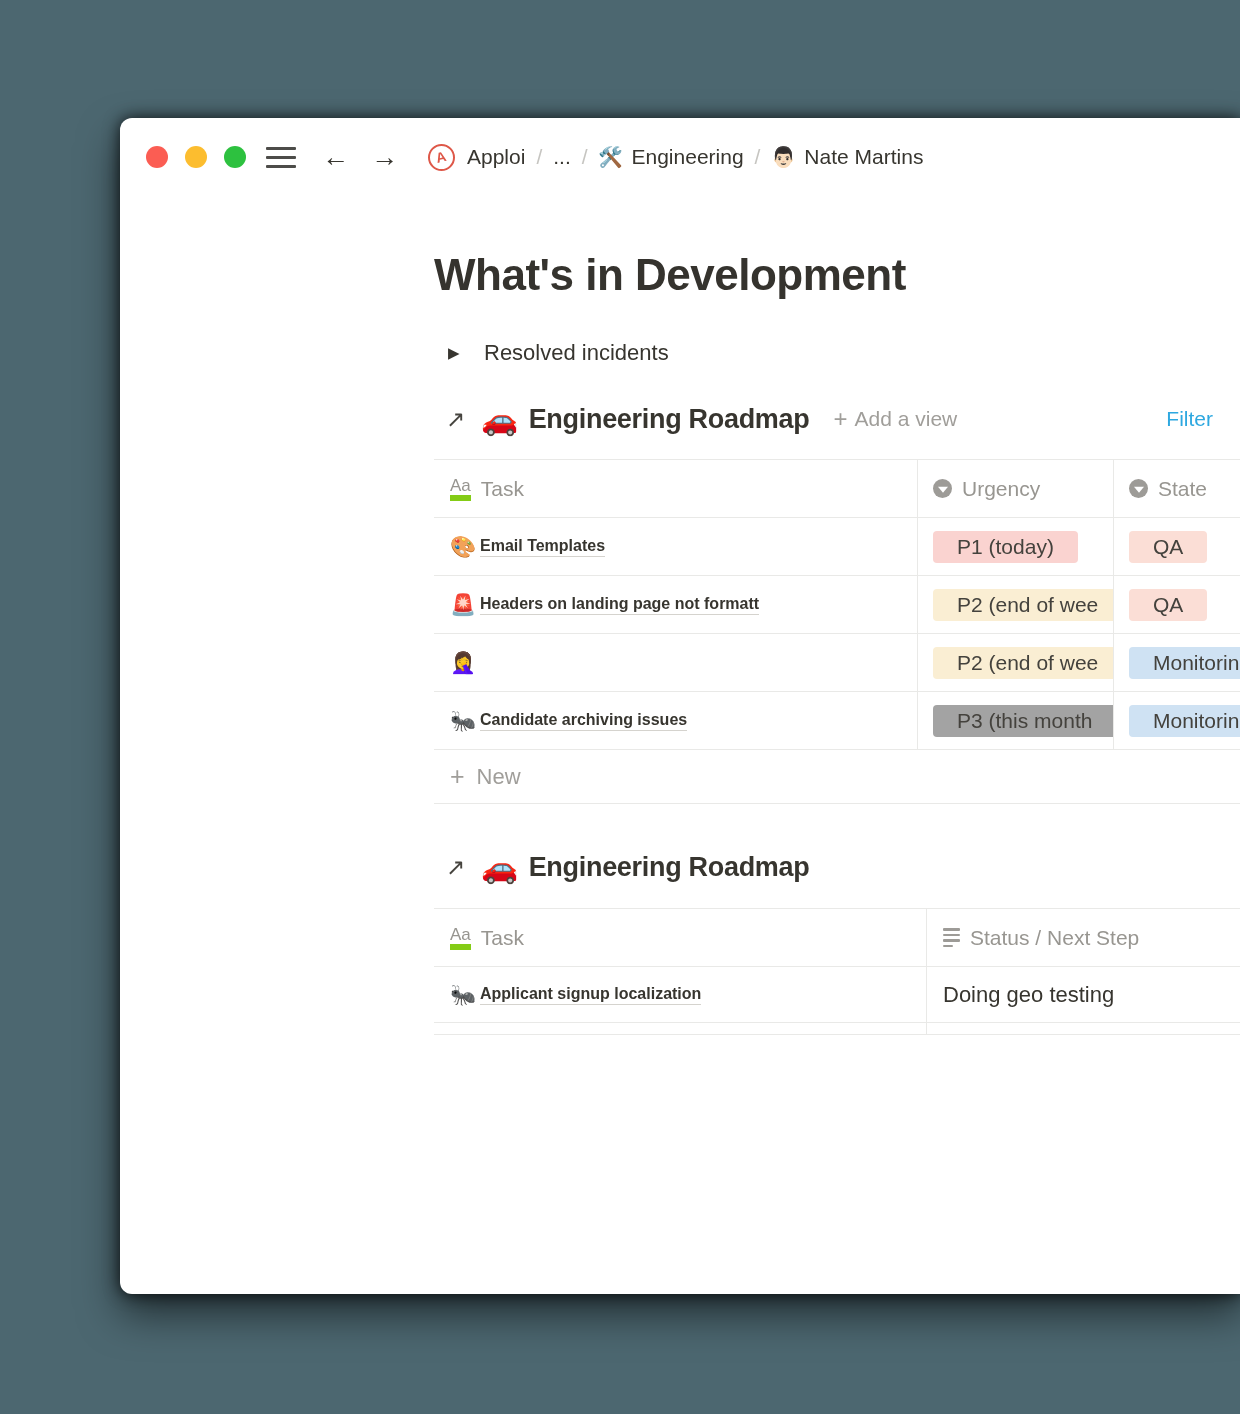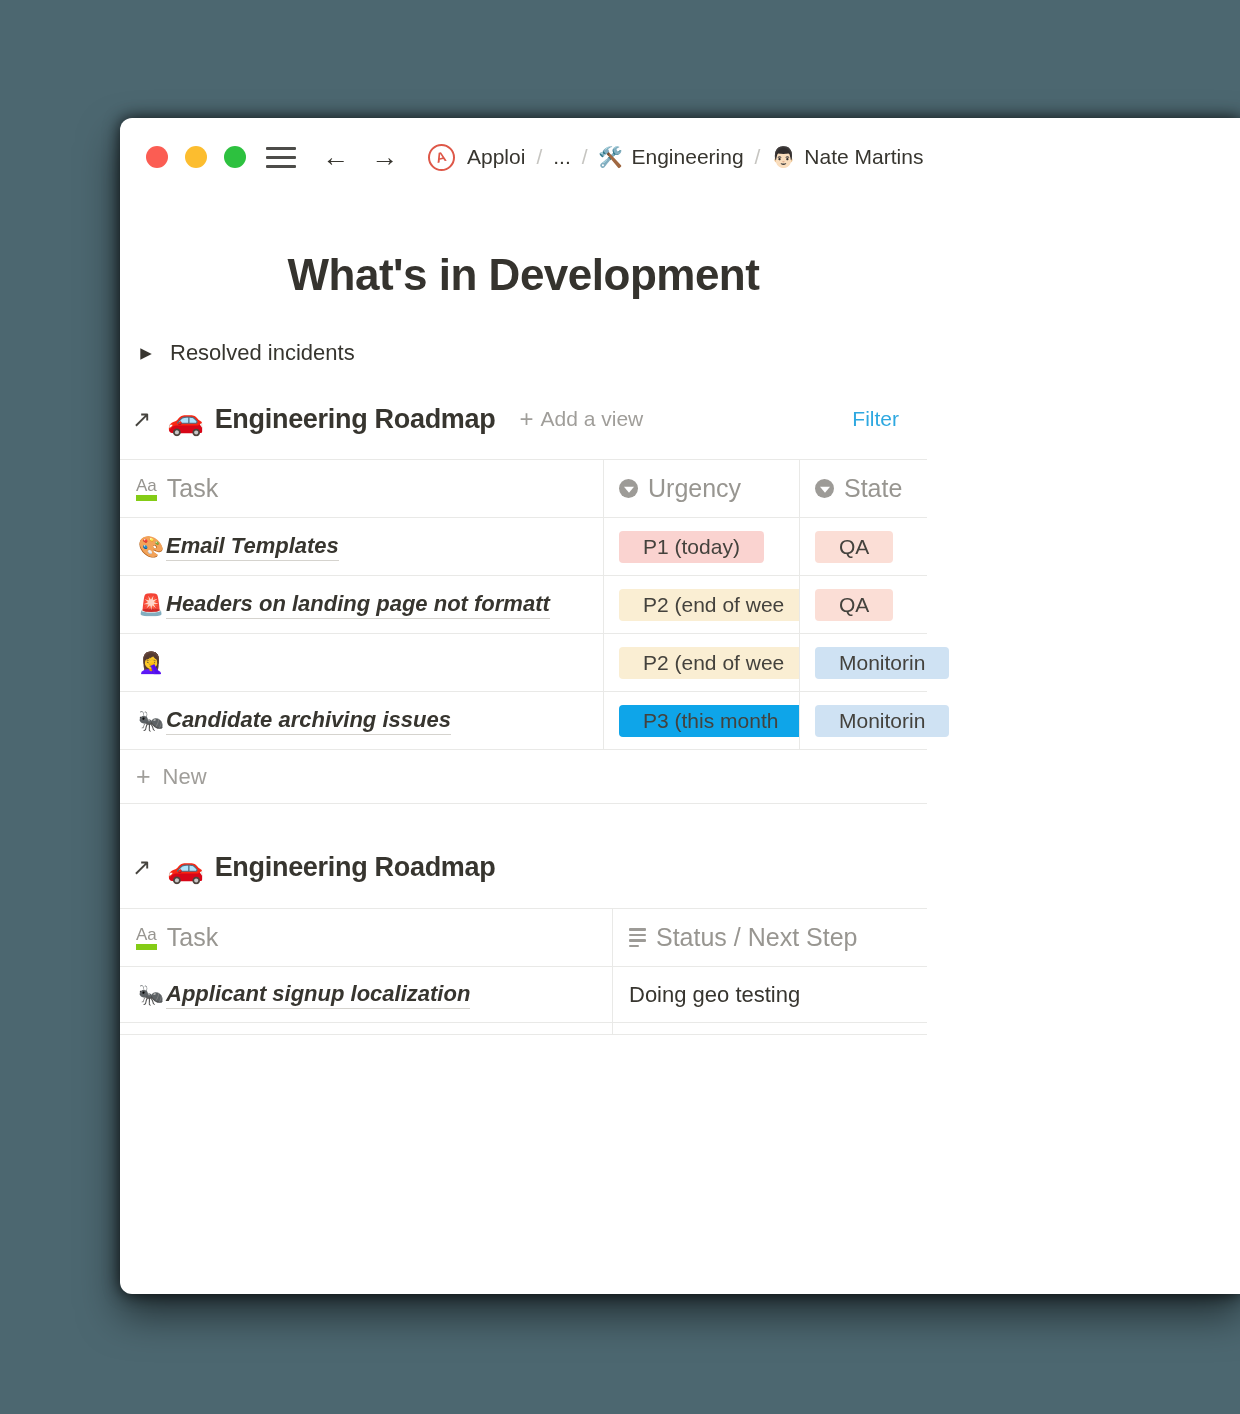--- a/index.html
+++ b/index.html
@@ -26,21 +26,21 @@
   .nav-fwd { margin-left:22px; }
   .logo { margin-left:30px; width:27px; height:27px; border:2px solid #DE5849; border-radius:50%;
           display:flex; align-items:center; justify-content:center; }
   .logo span { color:#DE5849; font-size:14px; font-weight:700; transform:rotate(-14deg); }
   .crumbs { display:flex; align-items:flex-start; margin-left:12px; font-size:21px; }
   .crumb { display:flex; align-items:center; gap:8px; cursor:pointer; }
   .crumb .emoji { font-size:20px; }
   .crumb-sep { color:#C6C5C1; margin:0 11px; }
 
   
-  .content { width:807px;text-align:center; }
+  .content { margin-left:314px; width:807px; }
   .page-title { margin-top:70px; font-size:44px; line-height:52px; font-weight:700; letter-spacing:-0.5px; color:#35332E; }
 
   .toggle-row { margin-top:37px; height:30px; display:flex; align-items:center; cursor:pointer; }
   .toggle-arrow { font-size:15px; color:#37352F; width:24px; margin-left:14px; }
   .toggle-label { font-size:22px; margin-left:12px; }
 
   .db-header { margin-top:29px; height:44px; display:flex; align-items:center; }
   .db-open-arrow { font-size:23px; color:#46443F; margin-left:12px; cursor:pointer; }
   .db-emoji { font-size:30px; margin-left:16px; }
   .db-title { font-size:27px; font-weight:700; margin-left:10px; letter-spacing:-0.3px; cursor:pointer; }
@@ -55,32 +55,32 @@
   .cell { overflow:hidden; white-space:nowrap; display:flex; align-items:center; flex:none; }
   .c-task1   { width:483px; padding-left:16px; }
   .c-urgency { width:196px; padding-left:15px; border-left:1px solid #E9E9E7; }
   .c-state   { width:196px; padding-left:15px; border-left:1px solid #E9E9E7; }
   .c-task2   { width:492px; padding-left:16px; }
   .c-status  { width:330px; padding-left:16px; border-left:1px solid #E9E9E7; }
   .hrow { height:58px; }
   .drow { height:58px; }
   .drow2 { height:56px; }
   .sliver { height:12px; }
-  .hdr-label { color:#989691; font-size:25px; margin-left:10px; }
+  .hdr-label { color:#989691; font-size:21px; margin-left:10px; }
   .icon-aa { color:#979590; font-size:17px; font-weight:500; border-bottom:6px solid #84cc16; line-height:19px; }
   .icon-select { width:19px; height:19px; border-radius:50%; background:#9D9B97; position:relative; }
   .icon-select::after { content:""; position:absolute; left:50%; top:50%; transform:translate(-50%,-38%);
     border-left:5px solid transparent; border-right:5px solid transparent; border-top:6px solid #fff; }
   .icon-lines { display:flex; flex-direction:column; gap:3px; width:17px; }
   .icon-lines i { height:2.5px; background:#9D9B97; border-radius:1px; }
   .icon-lines i:nth-child(4) { width:10px; }
 
   .row-emoji { font-size:21px; width:30px; flex:none; }
-  .task-link { font-size:22px; font-weight:600; color:#37352F; border-bottom:1px solid #D5D3CE;
-               padding-bottom:1px; cursor:pointer;font-style:italic; }
+  .task-link { font-size:16px; font-weight:600; color:#37352F; border-bottom:1px solid #D5D3CE;
+               padding-bottom:1px; cursor:pointer; }
   .pill { display:inline-block; flex:none; font-size:21px; line-height:26px; padding:3px 24px;
           border-radius:4px; color:#44423D; }
   .plain-status { font-size:22px; color:#37352F; }
 
   .new-row { height:54px; display:flex; align-items:center; border-bottom:1px solid #E9E9E7;
              color:#A09E9A; cursor:pointer; }
   .new-row .plus { font-size:25px; margin-left:16px; }
   .new-row .lbl { font-size:22px; margin-left:12px; }
 
   .section-title { margin-top:155px; font-size:40px; line-height:48px; font-weight:700; letter-spacing:-0.5px; color:#35332E; }
@@ -195,21 +195,21 @@
           <span class="pill" style="background-color: rgb(207, 226, 243);">Monitorin</span>
         </div>
       </div>
 
       <div class="trow drow">
         <div class="cell c-task1">
           <span class="row-emoji">🐜</span>
           <span class="task-link">Candidate archiving issues</span>
         </div>
         <div class="cell c-urgency">
-          <span class="pill" style="background-color: #0ea5e9;">P3 (this month</span>
+          <span class="pill" style="background-color: #a3a3a3;">P3 (this month</span>
         </div>
         <div class="cell c-state">
           <span class="pill" style="background-color: rgb(207, 226, 243);">Monitorin</span>
         </div>
       </div>
 
       <div class="new-row">
         <span class="plus">+</span>
         <span class="lbl">New</span>
       </div>

